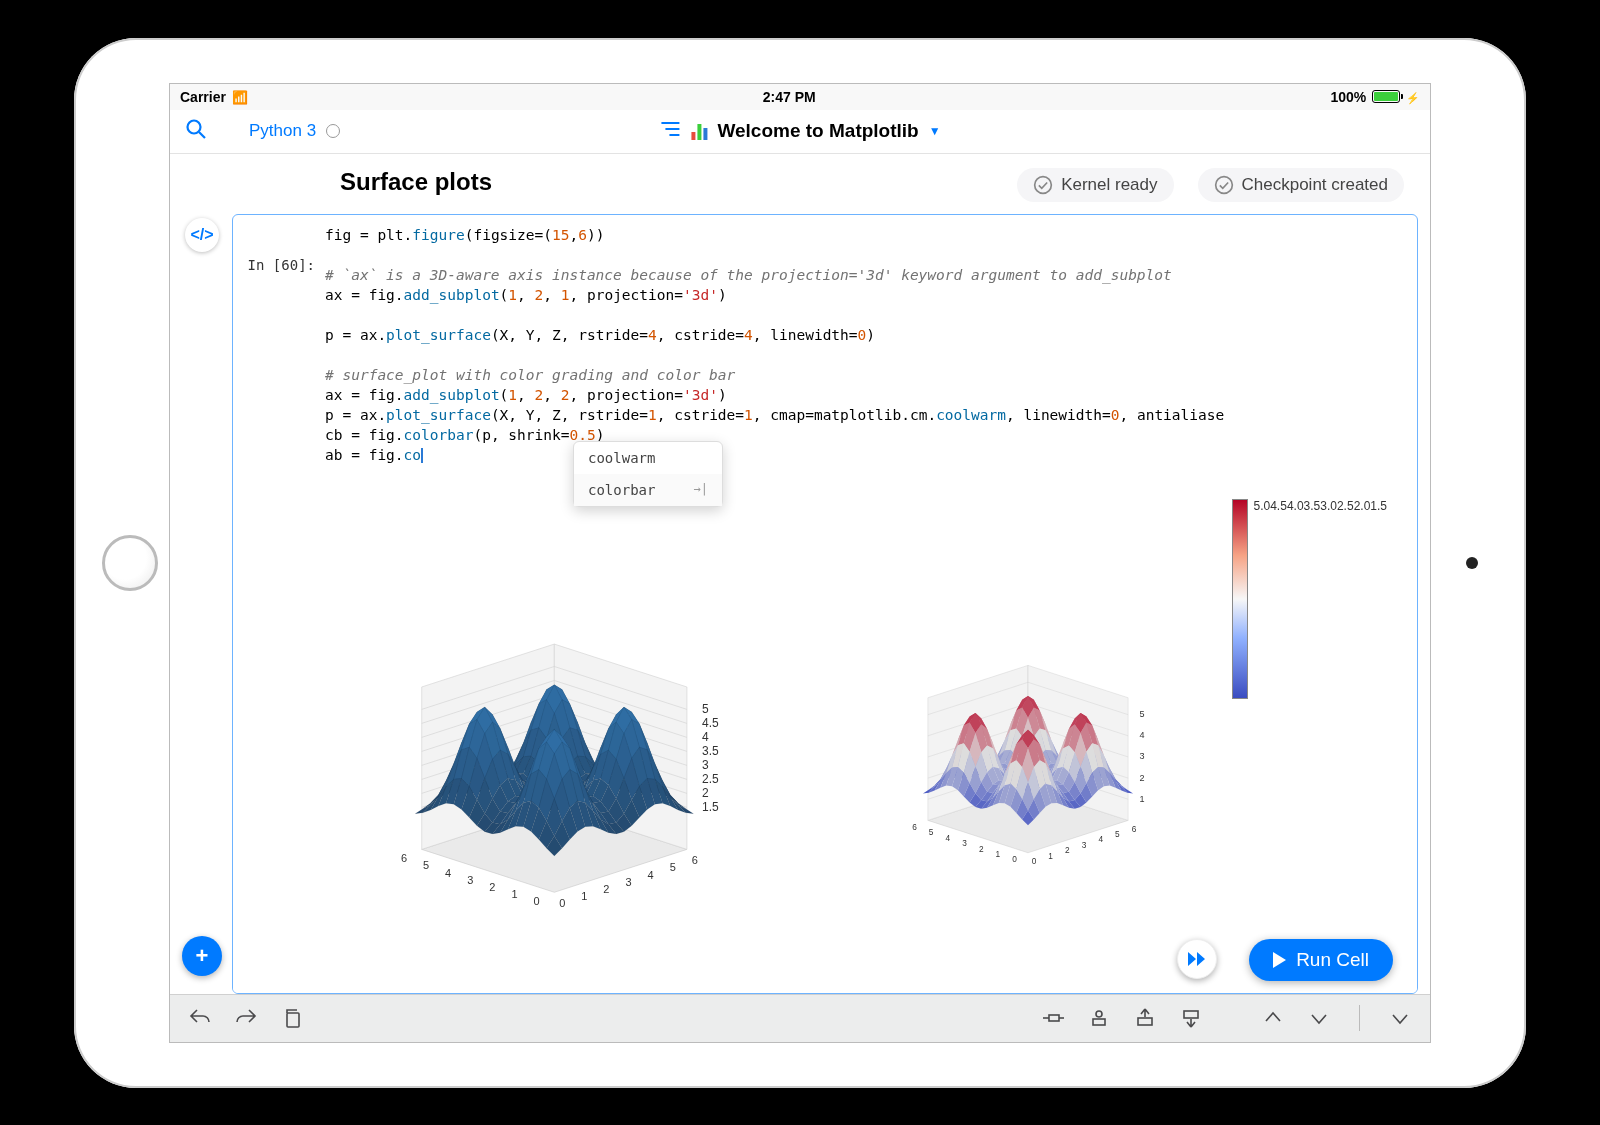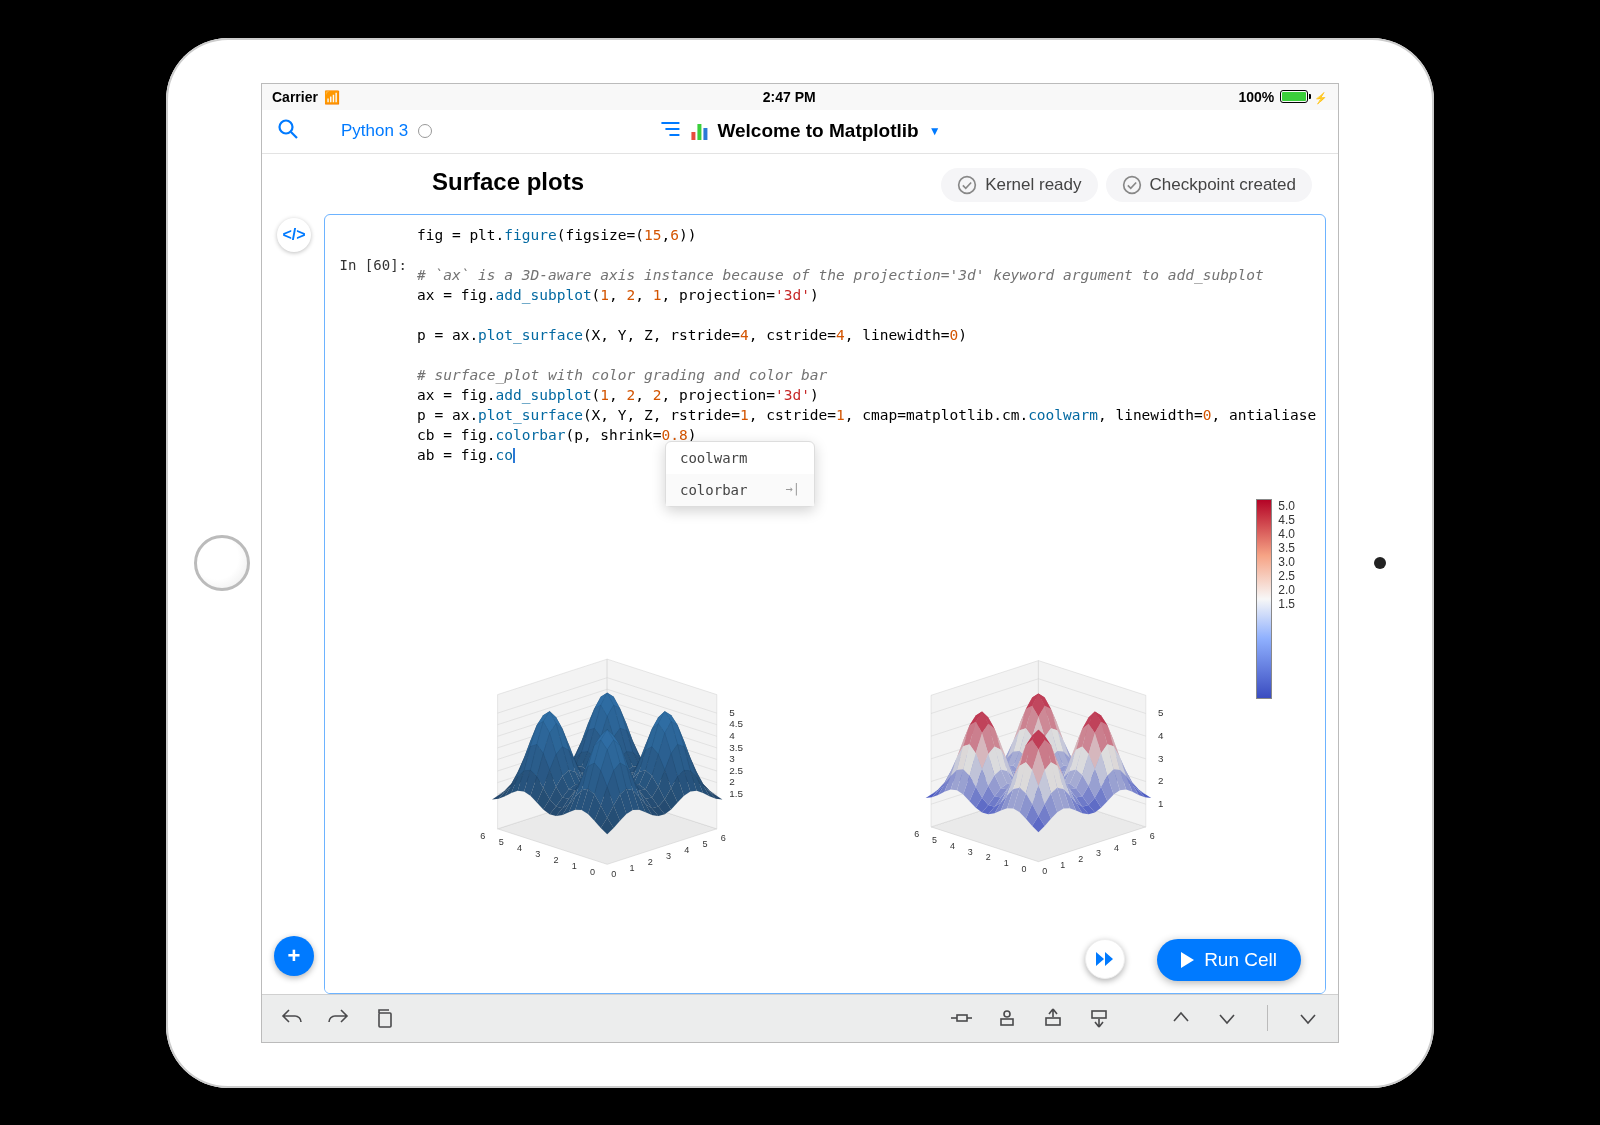--- a/index.html
+++ b/index.html
@@ -6,21 +6,21 @@
   body {
     background: #000;
     font-family: -apple-system, BlinkMacSystemFont, "Helvetica Neue", Arial, sans-serif;
     width: 1600px;
     height: 1125px;
     display: flex;
     align-items: center;
     justify-content: center;
   }
   .ipad-frame {
-    width: 1268px;
+    width: 1452px;
     height: 1050px;
     background: #fff;
     border-radius: 62px;
     padding: 45px 95px;
     position: relative;
     box-shadow: 0 0 0 2px #ccc inset;
   }
   .home-button {
     position: absolute;
     left: 28px;
@@ -86,21 +86,21 @@
   .kernel-label { color:#007aff; font-size:17px; font-weight:400;margin-left:41px; }
   .kernel-circle { width:14px; height:14px; border:1.5px solid #999; border-radius:50%; }
   .dropdown-tri { color:#007aff; font-size:12px; }
   
   .content { flex:1; display:flex; flex-direction:column; overflow:hidden; position:relative; }
   .section-head {
     display:flex; justify-content:space-between;
     padding: 14px 26px 12px 170px;
   }
   .section-title { font-size:24px; font-weight:700; }
-  .status-pills { display:flex; gap:8px; }
+  .status-pills { display:flex; gap:24px; }
   .pill {
     display:flex; align-items:center; gap:8px;
     padding: 7px 16px; border-radius:20px;
     background:#f5f5f7; color:#444; font-size:17px;
   }
   .pill svg { stroke:#888; }
   
   .cell-row { display:flex; gap:10px; padding: 0 12px; flex:1; min-height:0; }
   .gutter { width:40px; display:flex; flex-direction:column; align-items:center; padding-top:4px; }
   .code-badge {
@@ -146,21 +146,21 @@
     padding:10px 30px 10px 110px; position:relative; min-height:0;
   }
   .chart3d { flex:1; position:relative; }
   .chart3d svg { width:100%; height:100%; }
   .colorbar {
     width:16px; height:200px; margin-left:6px;
     background: linear-gradient(to top, #3a4cc0 0%, #8fb0fe 30%, #f7f7f7 50%, #f6a385 72%, #b40426 100%);
     border:1px solid #888;
   }
   .cbar-wrap { display:flex; gap:6px; align-items:flex-start; padding-top:20px;}
-  .cbar-ticks { display:flex; flex-direction:column; justify-content:flex-start; height:200px; font-size:12px; color:#333;}
+  .cbar-ticks { display:flex; flex-direction:row; justify-content:flex-start; height:200px; font-size:12px; color:#333;}
   
   .fab {
     width:40px;height:40px;border-radius:50%;display:flex;align-items:center;justify-content:center;
     box-shadow:0 2px 6px rgba(0,0,0,0.3); font-size:22px; font-weight:600;
   }
   .fab-add { background:#007aff; color:#fff; position:absolute; left:12px; bottom:18px; }
   .fab-ff { background:#fff; color:#007aff; position:absolute; right:200px; bottom:14px; border:1px solid #eee;}
   .run-btn {
     position:absolute; right:24px; bottom:12px;
     background:#007aff; color:#fff; border-radius:24px;
@@ -270,21 +270,21 @@
             <div class="code-area" id="code-editor"><span>fig = plt.</span><span class="tok-attr">figure</span><span>(figsize=(</span><span class="tok-num">15</span><span>,</span><span class="tok-num">6</span><span>))</span>
 
 <span class="tok-cmt"># `ax` is a 3D-aware axis instance because of the projection='3d' keyword argument to add_subplot</span>
 <span>ax = fig.</span><span class="tok-attr">add_subplot</span><span>(</span><span class="tok-num">1</span><span>, </span><span class="tok-num">2</span><span>, </span><span class="tok-num">1</span><span>, projection=</span><span class="tok-str">'3d'</span><span>)</span>
 
 <span>p = ax.</span><span class="tok-attr">plot_surface</span><span>(X, Y, Z, rstride=</span><span class="tok-num">4</span><span>, cstride=</span><span class="tok-num">4</span><span>, linewidth=</span><span class="tok-num">0</span><span>)</span>
 
 <span class="tok-cmt"># surface_plot with color grading and color bar</span>
 <span>ax = fig.</span><span class="tok-attr">add_subplot</span><span>(</span><span class="tok-num">1</span><span>, </span><span class="tok-num">2</span><span>, </span><span class="tok-num">2</span><span>, projection=</span><span class="tok-str">'3d'</span><span>)</span>
 <span>p = ax.</span><span class="tok-attr">plot_surface</span><span>(X, Y, Z, rstride=</span><span class="tok-num">1</span><span>, cstride=</span><span class="tok-num">1</span><span>, cmap=matplotlib.cm.</span><span class="tok-attr">coolwarm</span><span>, linewidth=</span><span class="tok-num">0</span><span>, antialiase</span>
-<span>cb = fig.</span><span class="tok-attr">colorbar</span><span>(p, shrink=</span><span class="tok-num">0.8</span><span>)</span>
+<span>cb = fig.</span><span class="tok-attr">colorbar</span><span>(p, shrink=</span><span class="tok-num">0.5</span><span>)</span>
 <span>ab = fig.</span><span class="tok-attr">co</span><span></span><span class="cursor"></span>
 </div>
           </div>
 
           <div class="autocomplete">
             <div class="ac-item">
               <span>coolwarm</span>
             </div>
             <div class="ac-item sel">
               <span>colorbar</span>

